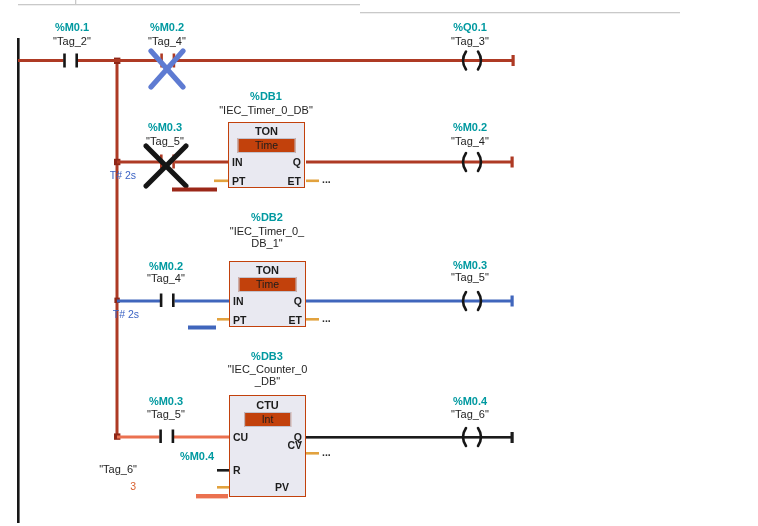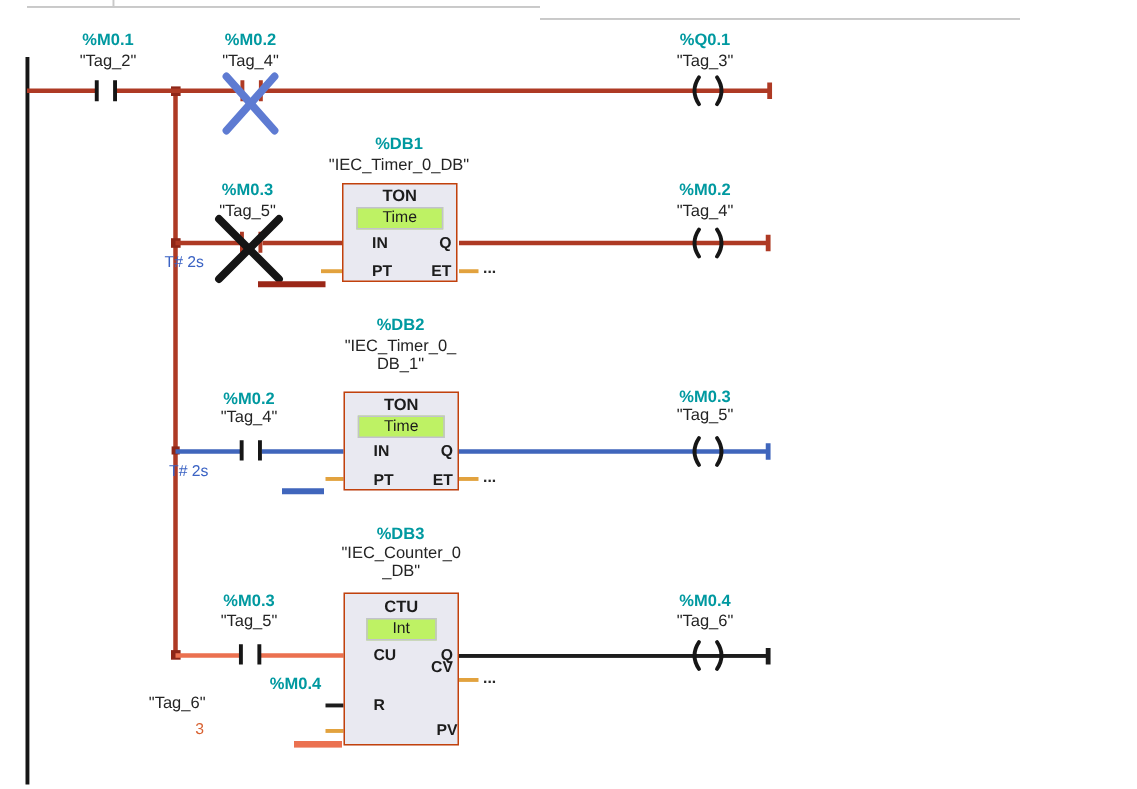--- a/index.html
+++ b/index.html
@@ -10,24 +10,24 @@
         line-height:13px;white-space:nowrap;text-align:center;}
   .tagname{position:absolute;transform:translateX(-50%);color:#242424;font-size:11px;
         line-height:13px;white-space:nowrap;text-align:center;}
   .rt{transform:none;text-align:right;}
   .val{position:absolute;color:#3B63C4;font-size:10.5px;line-height:12px;white-space:nowrap;text-align:center;}
   .val.orange{color:#D8602F;}
   .dots{position:absolute;color:#2b2b2b;font-size:10.5px;font-weight:bold;line-height:12px;}
   .block{position:absolute;width:77px;background:#E9E9F1;border:1px solid #c2410c;box-sizing:border-box;}
   .blk-title{position:absolute;left:0;right:0;text-align:center;font-weight:bold;font-size:11px;
         color:#1c1c1c;line-height:13px;}
-  .blk-dtype{position:absolute;left:50%;transform:translateX(-50%);background:#bef264;
+  .blk-dtype{position:absolute;left:50%;transform:translateX(-50%);background:#c2410c;
         border:1px solid #C2C2CC;font-size:10.5px;line-height:13px;padding:0 17px;color:#1c1c1c;white-space:nowrap;}
   .pin{position:absolute;font-size:10.5px;font-weight:bold;color:#1c1c1c;line-height:12px;}
-  .pin.l{left:19px;} .pin.r{right:3px;}
+  .pin.l{left:3px;} .pin.r{right:3px;}
   .hdr-db{position:absolute;transform:translateX(-50%);color:#0099A0;font-weight:bold;font-size:11px;
         line-height:13px;white-space:nowrap;text-align:right;}
   .hdr-inst{position:absolute;color:#242424;font-size:11px;line-height:12px;text-align:center;word-break:break-all;}
   .hdr-inst.one{transform:translateX(-50%);white-space:nowrap;}
   .watermark{position:absolute;left:574px;top:486px;width:180px;font-size:23px;font-weight:bold;
         color:#3a3a3a;letter-spacing:1px;white-space:nowrap;
         text-shadow:1.5px 1.5px 0 #ffffff, 2.5px 2.5px 0 #e8e8e8;}
 </style>
 </head>
 <body>

